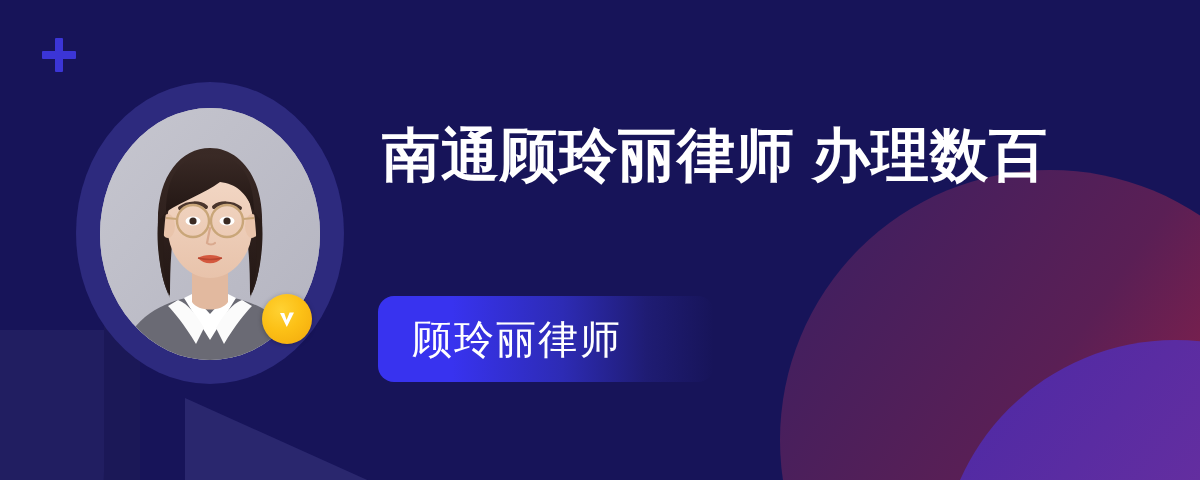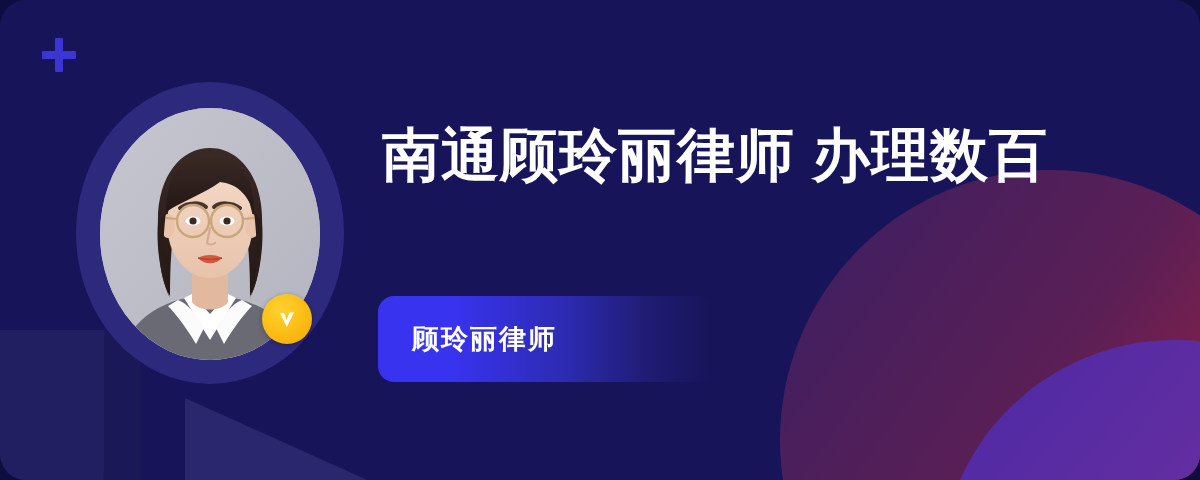--- a/index.html
+++ b/index.html
@@ -8,21 +8,20 @@
     background: #0f0d3d;
   }
   #banner {
     position: relative;
     width: 1200px;
     height: 480px;
     overflow: hidden;
     background: #171459;
     font-family: "Liberation Sans", "DejaVu Sans", sans-serif;
     user-select: none;
-    border-radius: 26px;
   }
 
   
   .bg-layer {
     position: absolute;
     inset: 0;
     overflow: hidden;
   }
 
   
@@ -187,22 +186,22 @@
     height: 86px;
     border-radius: 16px;
     background: linear-gradient(90deg, #3833ef 0%, #3833ef 22%, #2d2bb4 55%, #1f1c73 80%, #171459 100%);
     display: flex;
     align-items: center;
     padding-left: 34px;
     box-sizing: border-box;
   }
   .name-chip-label {
     color: #ffffff;
-    font-size: 27px;
-    font-weight: bold;
+    font-size: 40px;
+    font-weight: normal;
     letter-spacing: 2px;
     white-space: nowrap;
   }
 </style>
 </head>
 <body>
 
 <div id="banner">
 
   <div class="bg-layer">

